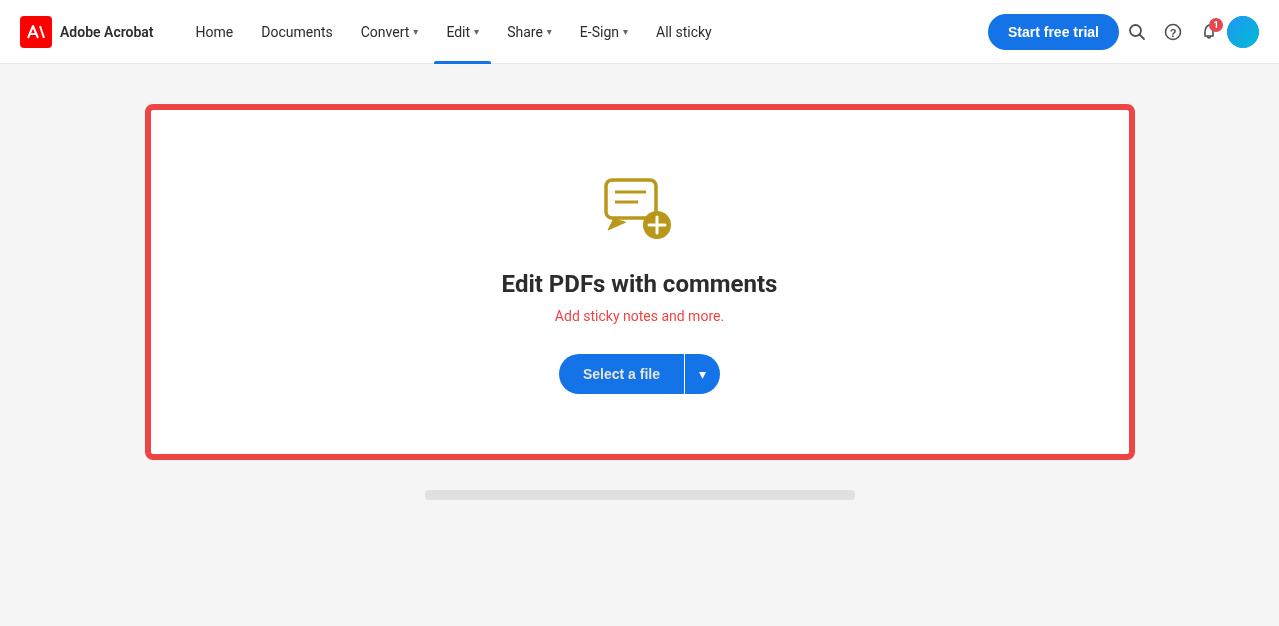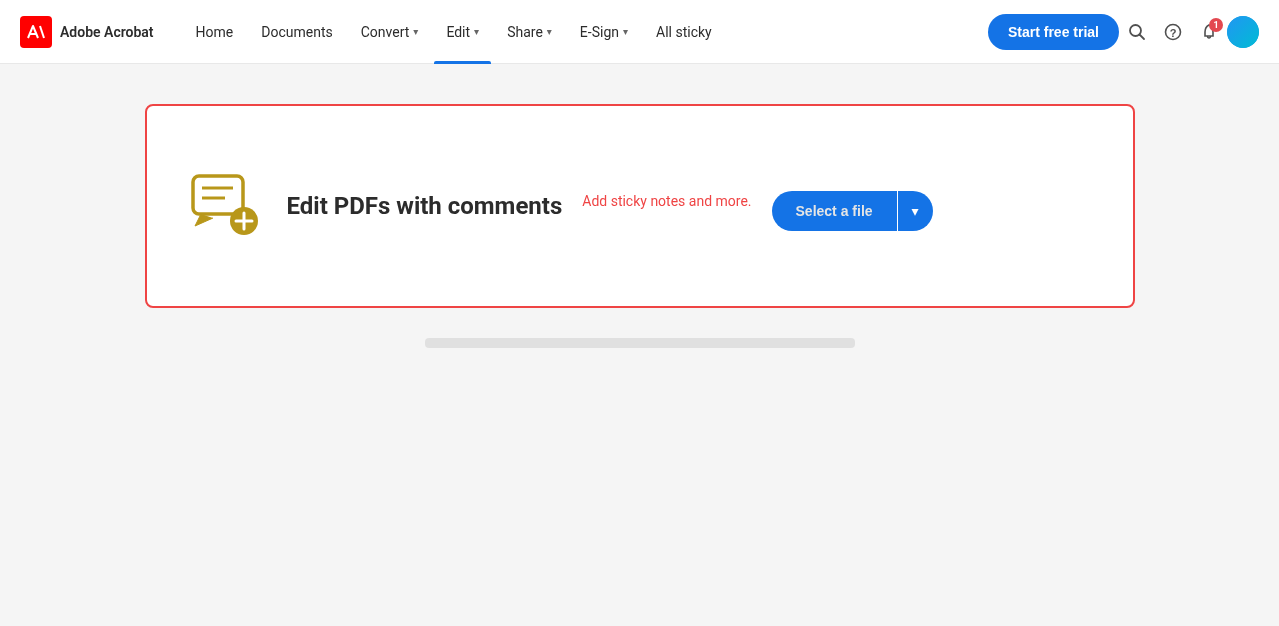--- a/index.html
+++ b/index.html
@@ -134,25 +134,26 @@
       display: flex;
       flex-direction: column;
       align-items: center;
       gap: 20px;
     }
 
     
     .card {
       background: #fff;
       border-radius: 8px;
-      border: 2px solid #ef4444;
+      border: 6px solid #ef4444;
       width: 100%;
       max-width: 990px;
       padding: 60px 40px;
       display: flex;
+      flex-direction: column;
       align-items: center;
       gap: 20px;
     }
 
     
     .illustration {
       width: 80px;
       height: 80px;
       position: relative;
     }

